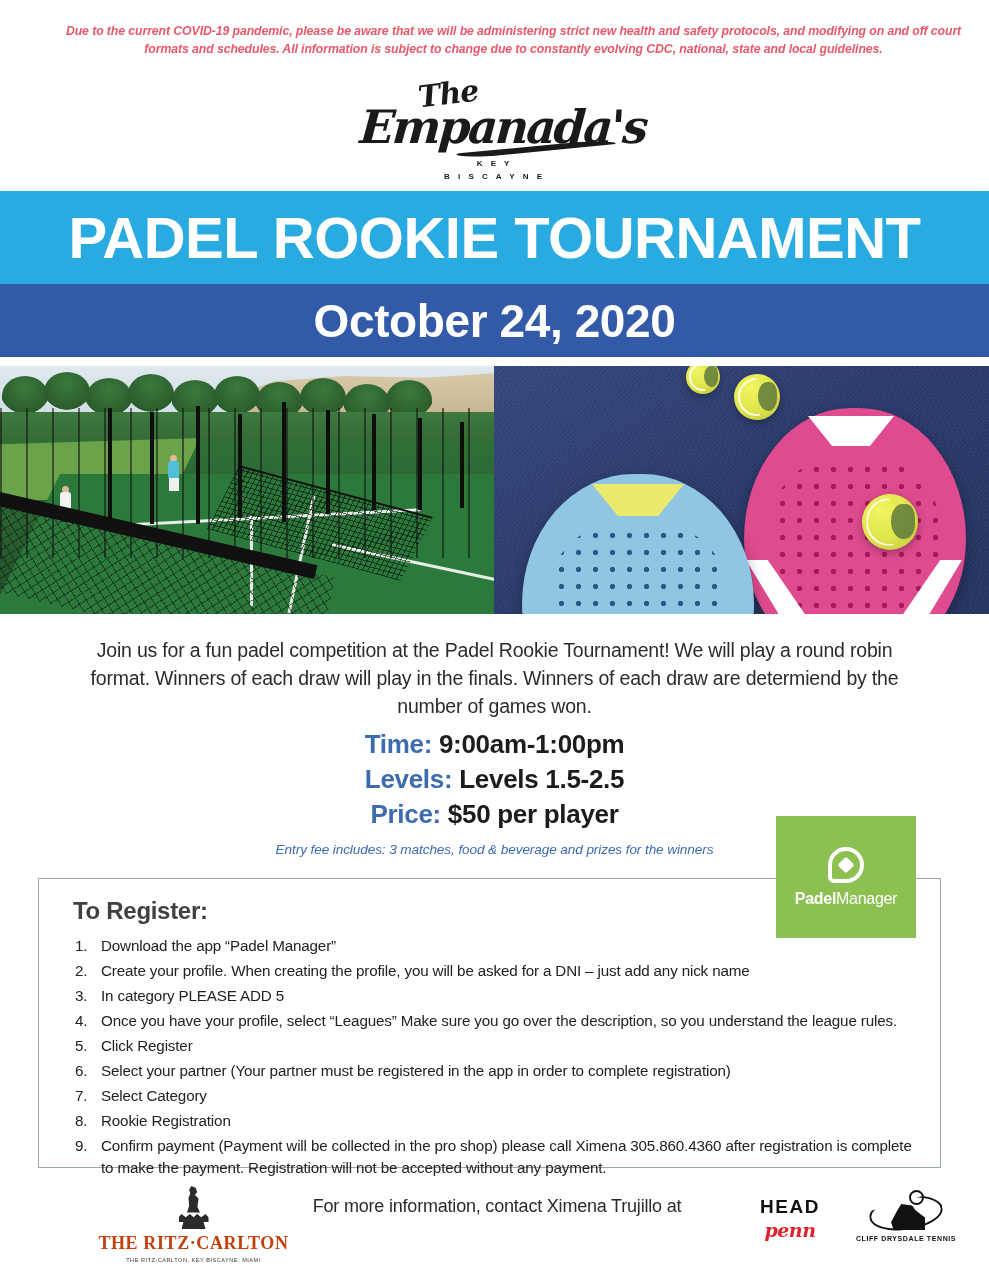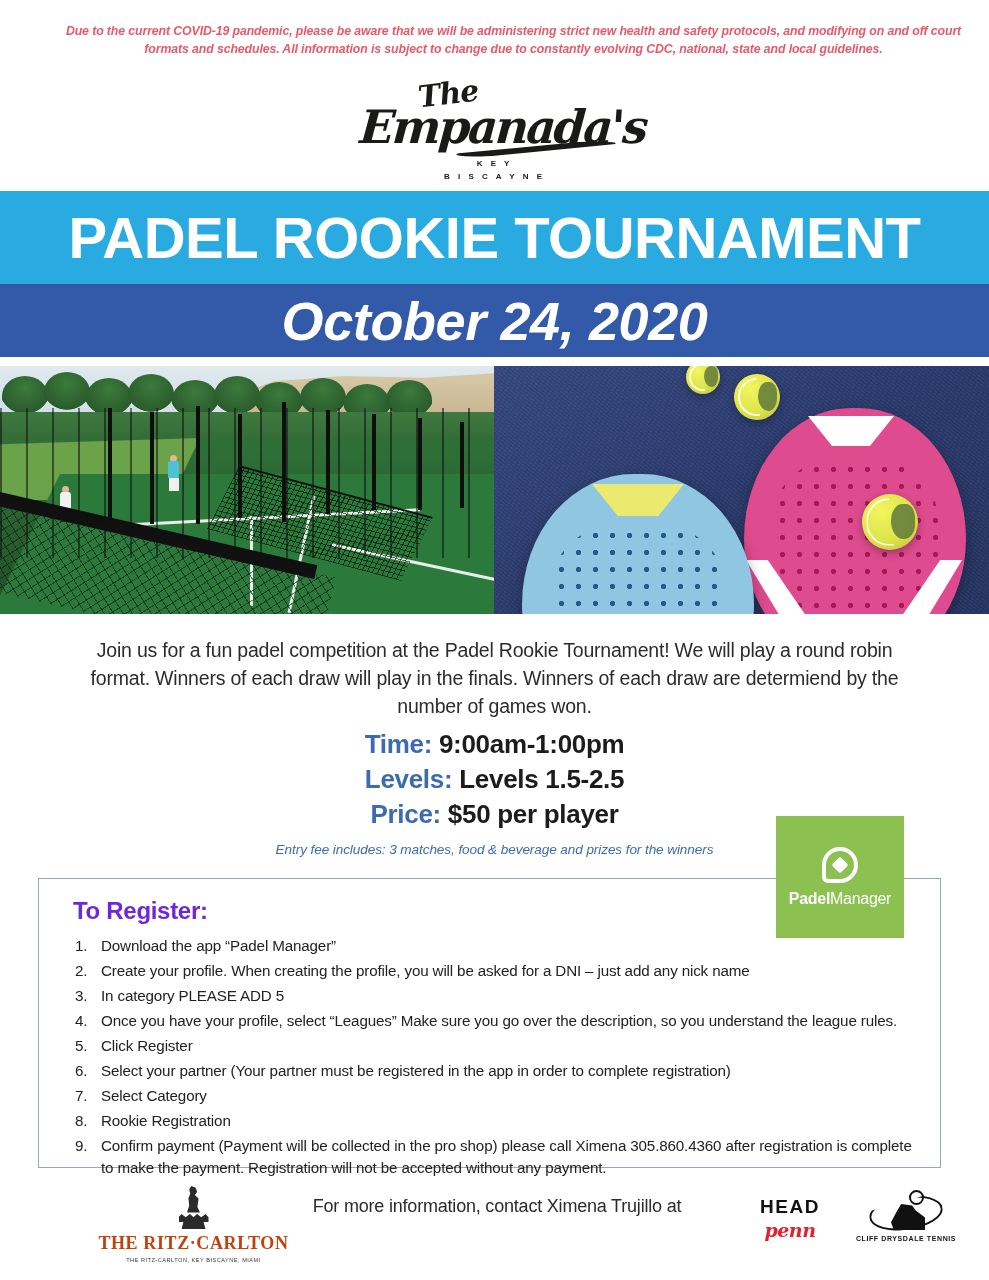--- a/index.html
+++ b/index.html
@@ -121,25 +121,24 @@
     left: 0;
     width: 989px;
     height: 73px;
     background: #3359a9;
     display: flex;
     align-items: center;
     justify-content: center;
   }
   .band-date h2 {
     color: #ffffff;
-    font-size: 54px;
+    font-size: 46px;
     font-weight: 700;
     letter-spacing: -0.4px;
     line-height: 1;
-    font-style: italic;
   }
 
   
   .photos {
     position: absolute;
     top: 366px;
     left: 0;
     width: 989px;
     height: 248px;
     display: flex;
@@ -307,21 +306,21 @@
     font-size: 13.6px;
     color: #3c6bb0;
     letter-spacing: -0.1px;
   }
 
   
   .pm-box {
     position: absolute;
     left: 776px;
     top: 816px;
-    width: 128px;
+    width: 140px;
     height: 122px;
     background: #8cc152;
     z-index: 5;
     display: flex;
     flex-direction: column;
     align-items: center;
     justify-content: center;
   }
   .pm-mark {
     width: 36px; height: 36px;
@@ -348,21 +347,21 @@
     width: 903px;
     height: 290px;
     border: 1.5px solid #9aa7ad;
   }
   .register-title {
     position: absolute;
     left: 34px;
     top: 18px;
     font-size: 24px;
     font-weight: 800;
-    color: #6d28d9;
+    color: #404040;
     letter-spacing: -0.3px;
   }
   .register-list {
     position: absolute;
     left: 28px;
     top: 56px;
     width: 860px;
   }
   .reg-item {
     display: flex;

